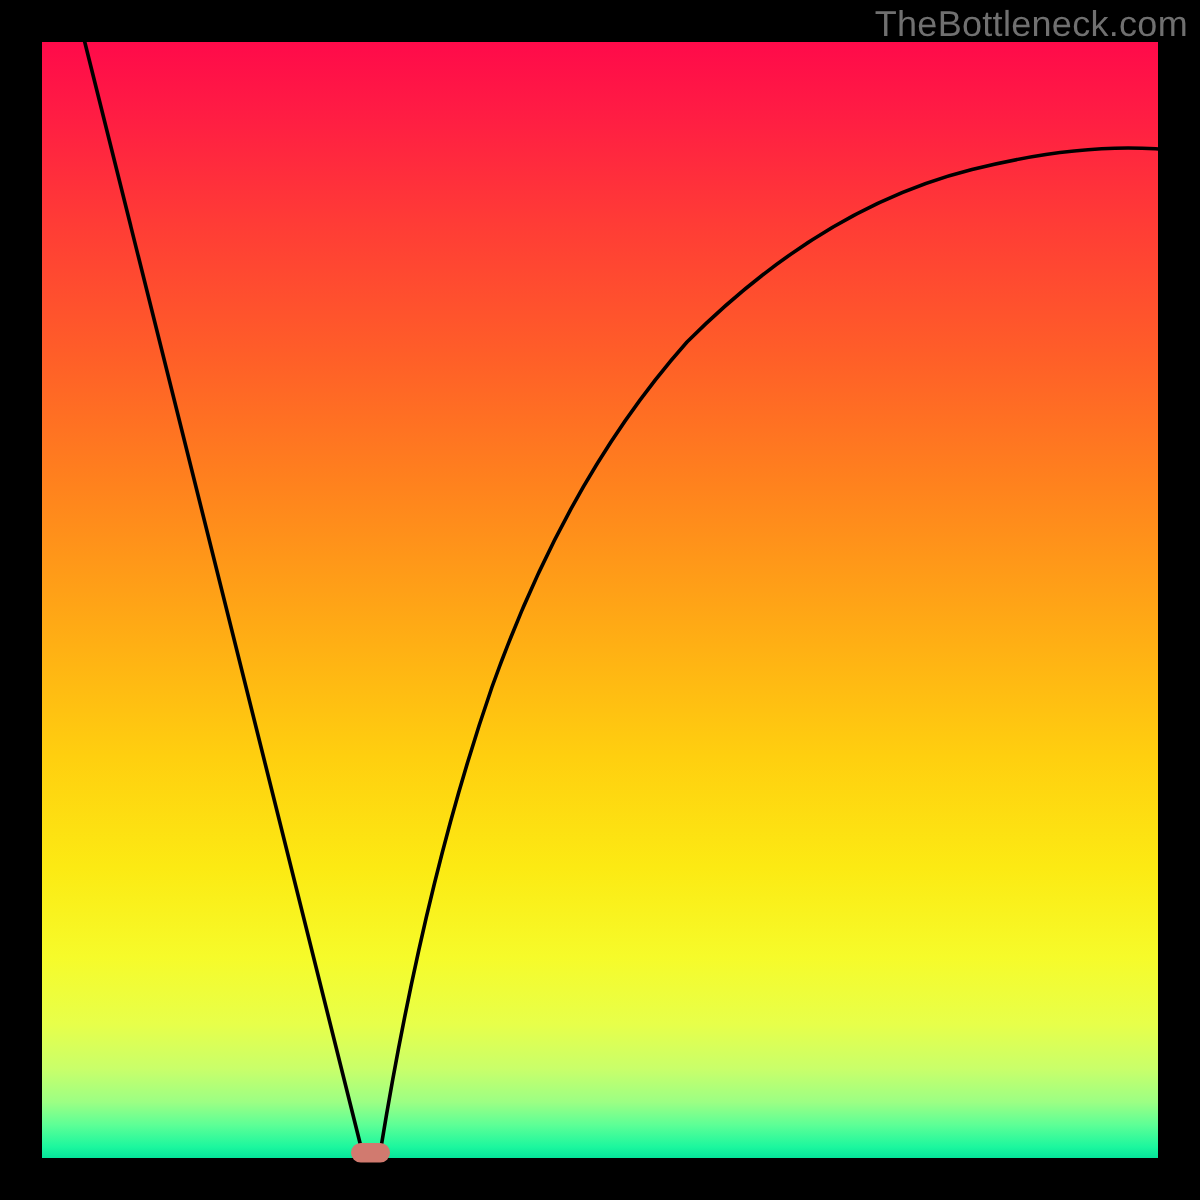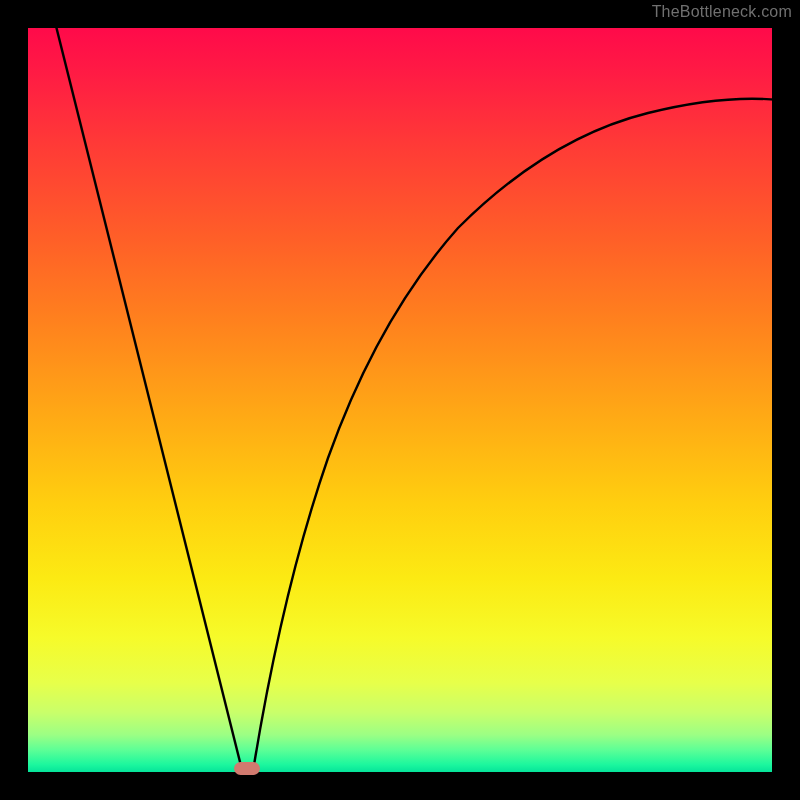--- a/index.html
+++ b/index.html
@@ -46,21 +46,21 @@
     position: absolute;
     left: 0; top: 0;
     width: 744px; height: 744px;
     overflow: visible;
   }
   .watermark {
     position: absolute;
     top: 3px;
     right: 8px;
     color: #707070;
-    font-size: 16px;
+    font-size: 24px;
     font-weight: 500;
     letter-spacing: 0.2px;
     font-family: Arial, Helvetica, sans-serif;
   }
   .marker {
     position: absolute;
     width: 26px;
     height: 13px;
     border-radius: 7px;
     background: #d17a6f;

